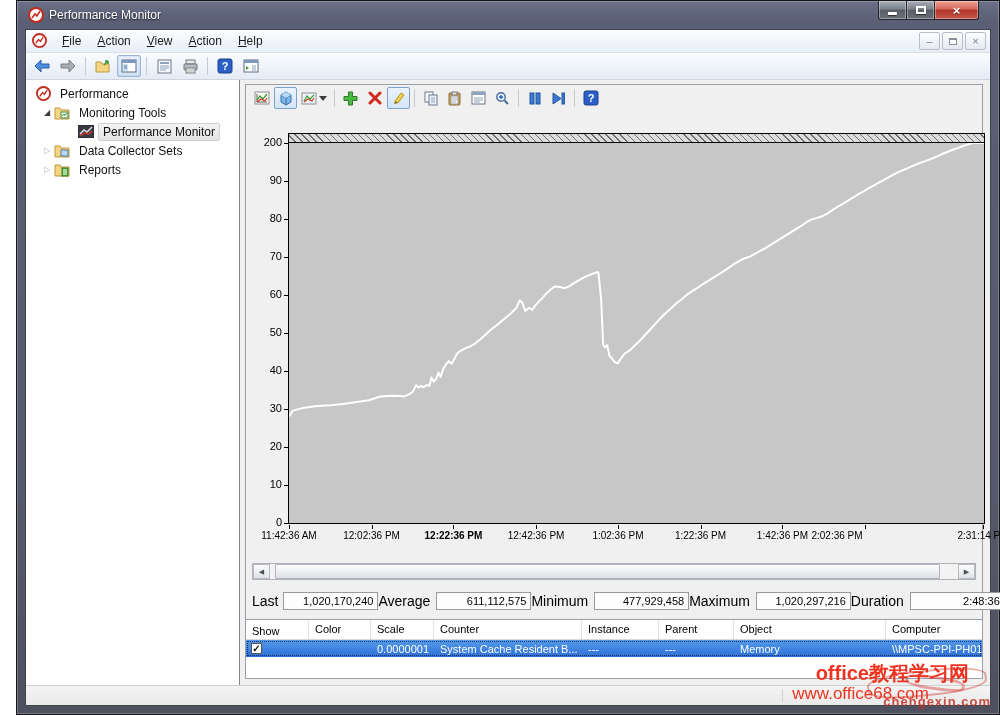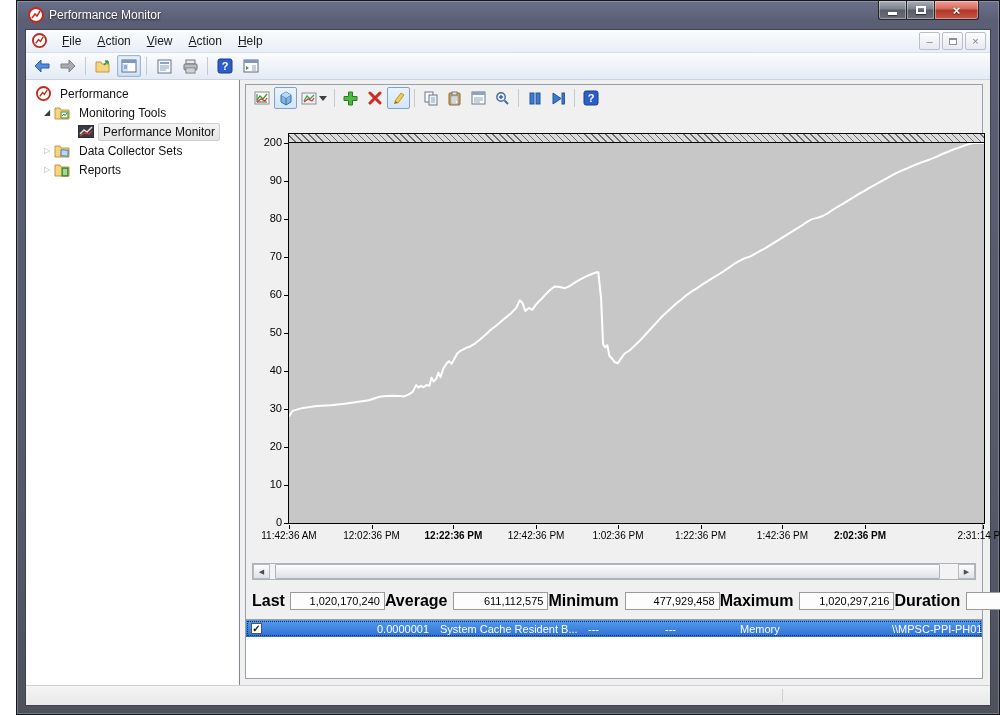--- a/index.html
+++ b/index.html
@@ -49,21 +49,21 @@
   .ylab { position:absolute; left:0; width:36px; text-align:right; font-size:11px; color:#000; }
   .ytick { position:absolute; left:38px; width:4px; height:1px; background:#000; }
   .xtick { position:absolute; width:1px; height:4px; background:#000; top:414px; }
   .xlab { position:absolute; top:419px; transform:translateX(-50%); font-size:10px; color:#000; white-space:nowrap; }
   .hscroll { position:absolute; left:6px; right:6px; top:452px; height:17px; border:1px solid #aeb2b8; background:#f3f3f3; display:flex; }
   .sc-btn { width:17px; height:15px; background:linear-gradient(180deg,#fdfdfd,#dfe2e6); border:1px solid #b7bbc1; display:flex; align-items:center; justify-content:center; font-size:7px; color:#4c5055; }
   .sc-track { flex:1; position:relative; }
   .sc-thumb { position:absolute; left:5px; right:18px; top:0; bottom:0; background:linear-gradient(180deg,#fdfdfd,#dde0e5); border:1px solid #b0b4ba; border-radius:1px; }
   .stats { position:absolute; left:6px; right:6px; top:480px; height:20px; display:flex; align-items:center; }
   .stat-pair { flex:1; display:flex; align-items:center; }
-  .stat-label { flex:1; font-size:16px; color:#000; padding-right:5px;font-weight:bold; }
+  .stat-label { flex:1; font-size:14px; color:#000; padding-right:5px; }
   .stat-box { width:95px; height:18px; border:1px solid #9a9a9a; background:#fdfdfd; font-size:11px; text-align:right; padding:2px 4px 0 0; color:#000; }
   .counter-table { position:absolute; left:0; right:0; top:508px; bottom:0; background:#fff; border-top:1px solid #979fa8; }
   .thead { display:flex; height:20px; border-bottom:1px solid #d9d9d9; background:#fff; }
   .th { font-size:11px; color:#000; padding:3px 0 0 6px; border-right:1px solid #e2e2e2; overflow:hidden; white-space:nowrap; }
   .trow { display:flex; height:17px; background:linear-gradient(180deg,#539be9,#2e6fd6); outline:1px dotted #10315f; outline-offset:-2px; color:#fff; align-items:center; }
   .td { font-size:11px; padding-left:6px; overflow:hidden; white-space:nowrap; }
   .cb { width:11px; height:11px; background:#fff; border:1px solid #555; margin-left:5px; font-size:10px; line-height:10px; color:#111; text-align:center; font-weight:bold; }
   .swatch { height:2px; width:40px; margin-left:8px; }
   .c-show{width:63px;display:flex;align-items:center;} .c-color{width:62px;} .c-scale{width:63px;} .c-counter{width:148px;} .c-instance{width:77px;} .c-parent{width:75px;} .c-object{width:152px;} .c-computer{flex:1;border-right:none;}
   .statusbar { height:20px; background:linear-gradient(180deg,#f4f4f4,#e9e9e9); border-top:1px solid #d0d0d0; position:relative; }
@@ -369,21 +369,21 @@
               </svg>
             </div>
             <div>
                 <span class="xlab" style="left: 43px;">11:42:36 AM</span>
                 <span class="xlab" style="left: 125.586px;">12:02:36 PM</span>
                 <span class="xlab" style="left: 207.478px; font-weight: bold;">12:22:36 PM</span>
                 <span class="xlab" style="left: 290.064px;">12:42:36 PM</span>
                 <span class="xlab" style="left: 371.956px;">1:02:36 PM</span>
                 <span class="xlab" style="left: 454.542px;">1:22:36 PM</span>
                 <span class="xlab" style="left: 536.434px;">1:42:36 PM</span>
-                <span class="xlab" style="left: 614px; font-weight: bold;">2:02:36 PM</span>
+                <span class="xlab" style="left: 591px;">2:02:36 PM</span>
                 <span class="xlab" style="left: 737px;">2:31:14 PM</span>
               </div>
 
             <div class="hscroll">
               <div class="sc-btn">
                   <span>◀</span>
                 </div>
               <div class="sc-track">
                   <div class="sc-thumb"></div>
                 </div>
@@ -409,20 +409,30 @@
                   <span class="stat-label" style="text-align:right;padding-right:6px;">Maximum</span>
                   <span class="stat-box">1,020,297,216</span>
                 </div>
               <div class="stat-pair">
                   <span class="stat-label" style="text-align:right;padding-right:6px;">Duration</span>
                   <span class="stat-box">2:48:36</span>
                 </div>
             </div>
 
             <div class="counter-table">
+              <div class="thead">
+                <span class="th c-show">Show</span>
+                <span class="th c-color">Color</span>
+                <span class="th c-scale">Scale</span>
+                <span class="th c-counter">Counter</span>
+                <span class="th c-instance">Instance</span>
+                <span class="th c-parent">Parent</span>
+                <span class="th c-object">Object</span>
+                <span class="th c-computer">Computer</span>
+              </div>
               <div class="trow">
                 <span class="c-show">
                     <span class="cb">✓</span>
                   </span>
                 <span class="c-color"><span class="swatch" style="background: rgb(139, 0, 0);"></span></span>
                 <span class="td c-scale">0.0000001</span>
                 <span class="td c-counter">System Cache Resident B...</span>
                 <span class="td c-instance">---</span>
                 <span class="td c-parent">---</span>
                 <span class="td c-object">Memory</span>
@@ -453,14 +463,21 @@
 
         </div>
       </div>
     </div>
 
     <div class="statusbar">
       <div class="sb-sep"></div>
     </div>
   </div>
 
+  <div class="watermark">
+    <span class="wm-s s1"></span>
+    <span class="wm-s s2"></span>
+    <span class="wm1">office教程学习网</span>
+    <span class="wm2">www.office68.com</span>
+    <span class="wm3">chengexin.com</span>
+  </div>
 
 </div>
 
 </body></html>

